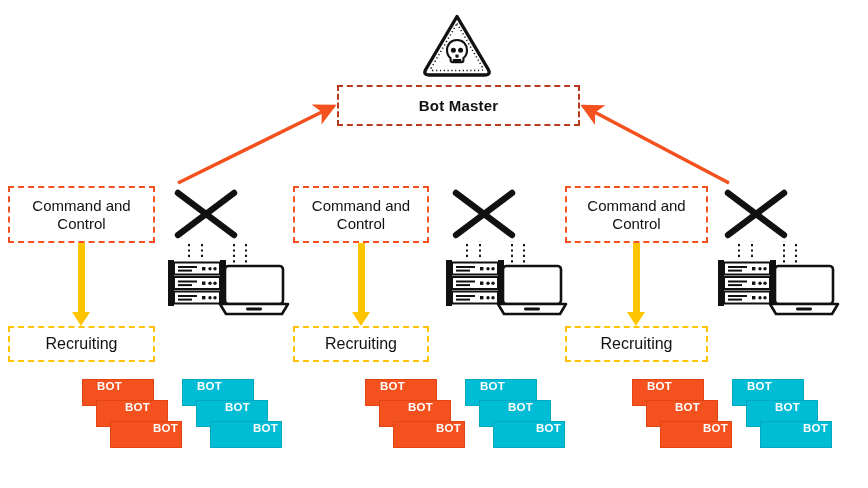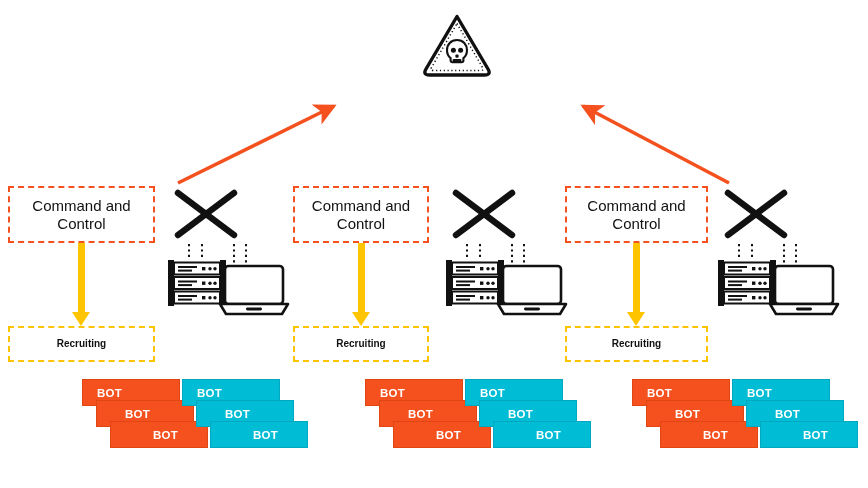--- a/index.html
+++ b/index.html
@@ -20,41 +20,41 @@
   .dbox.master{
     border:2.5px dashed #b83a1d;
     font-size:15px;font-weight:bold;letter-spacing:.2px;
   }
   .dbox.cc{
     border:2.5px dashed #f4511e;
     font-size:15px;font-weight:400;
   }
   .dbox.rec{
     border:2.5px dashed #ffc400;
-    font-size:10px;font-weight:700;
+    font-size:16px;font-weight:400;
   }
 
   
   .yarrow{position:absolute;width:22px;}
   .yarrow .shaft{
     position:absolute;left:50%;top:0;margin-left:-3.5px;
     width:7px;background:#ffc400;
   }
   .yarrow .head{
     position:absolute;left:50%;margin-left:-9px;bottom:0;
     width:0;height:0;border-left:9px solid transparent;
     border-right:9px solid transparent;border-top:14px solid #ffc400;
   }
 
   
   .botcard{
     position:absolute;
-    width:98px;height:27px;
+    width:72px;height:27px;
     box-sizing:border-box;
-    display:flex;align-items:center;
+    display:flex;
     color:#ffffff;font-size:11.5px;font-weight:bold;
     letter-spacing:.3px;
     padding-left:14px;
   }
   .botcard.orange{background:#f4511e;border:1px solid #e04514;}
   .botcard.cyan{background:#00bcd4;border:1px solid #00a9bf;}
   .botcard.i0{padding-left:14px;}
   .botcard.i1{padding-left:28px;}
   .botcard.i2{padding-left:42px;}
 
@@ -78,20 +78,23 @@
                  C4.4 22.3 3.6 21.6 3.6 20.6 L3.6 18.1
                  C1.7 16.6 0 14 0 10.2 C0 4.6 3.8 0 10 0 Z" fill="#ffffff" stroke="#111111" stroke-width="2.1" stroke-linejoin="round"></path>
         <circle cx="6.4" cy="10.2" r="2.5" fill="#111111"></circle>
         <circle cx="13.6" cy="10.2" r="2.5" fill="#111111"></circle>
         <rect x="8.4" y="14.4" width="3.2" height="3.4" rx="1.1" fill="#111111"></rect>
         <rect x="5.6" y="19.0" width="8.8" height="3.3" rx="1.1" fill="#111111"></rect>
       </g>
     </g>
   </svg>
 
+  <div class="dbox master" style="left:337px;top:85px;width:243px;height:41px;">
+    <span>Bot Master</span>
+  </div>
 
   <svg class="overlay" aria-hidden="true">
     <defs>
       <marker id="arrOrangeL" markerWidth="7" markerHeight="7" refX="5.4" refY="3.5" orient="auto" markerUnits="strokeWidth">
         <path d="M0,0.4 L6.2,3.5 L0,6.6 L1.6,3.5 Z" fill="#f4511e"></path>
       </marker>
     </defs>
     <line x1="178" y1="183" x2="334" y2="106" stroke="#f4511e" stroke-width="3.6" marker-end="url(#arrOrangeL)"></line>
     <line x1="729" y1="183" x2="583" y2="106" stroke="#f4511e" stroke-width="3.6" marker-end="url(#arrOrangeL)"></line>
   </svg>

